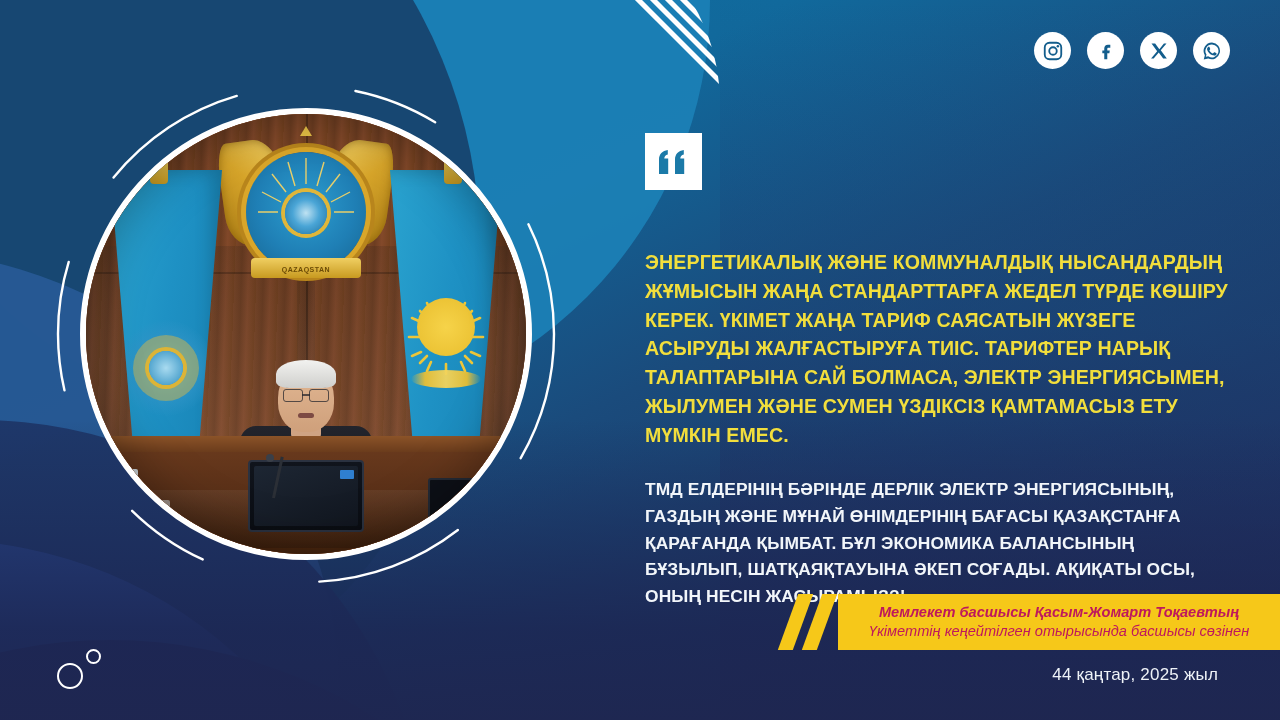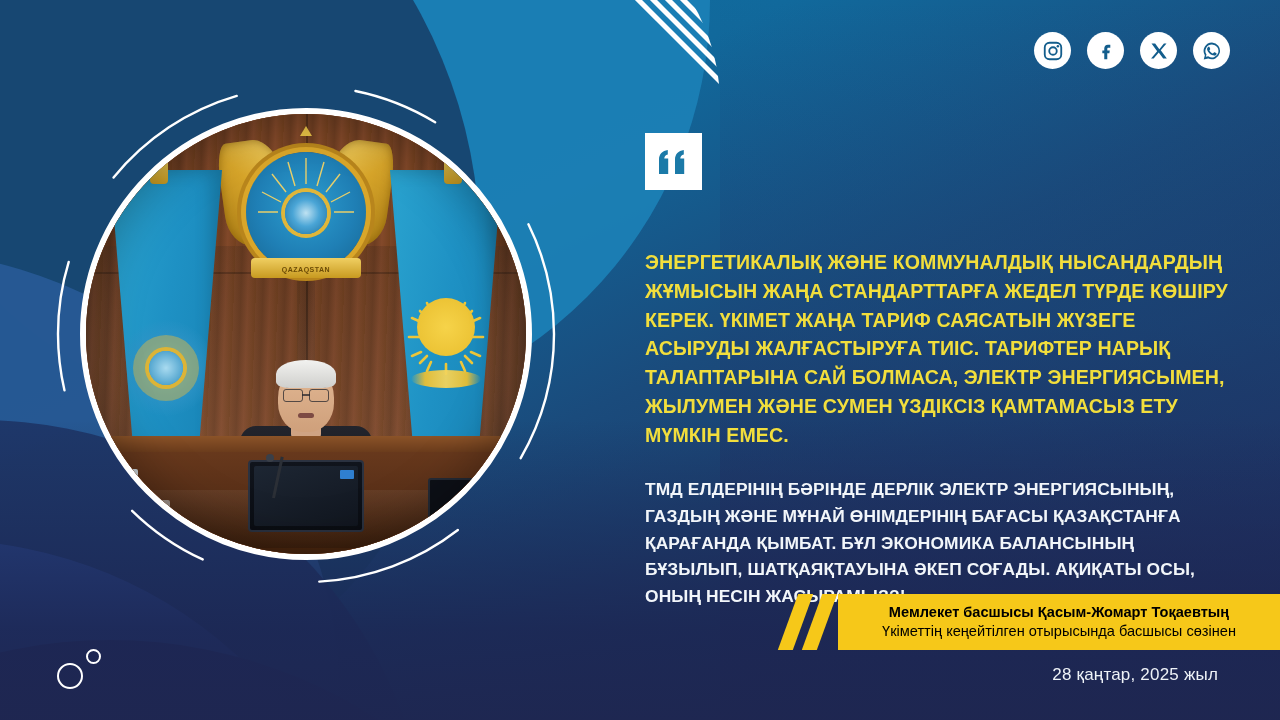--- a/index.html
+++ b/index.html
@@ -329,21 +329,22 @@
     position:absolute;top:0;width:15px;height:56px;background:#f6c819;
     transform:skewX(-20deg);
   }
   .slash-group i:nth-child(1){left:0;}
   .slash-group i:nth-child(2){left:24px;}
 
   .attrib{
     position:absolute;left:838px;top:594px;width:442px;height:56px;
     background:#f6c819;
     display:flex;flex-direction:column;align-items:center;justify-content:center;
-    color:#000000;
+    color:#be185d;
+    font-style:italic;
   }
   .attrib-line1{font-size:14.6px;font-weight:bold;line-height:1.25;}
   .attrib-line2{font-size:14.6px;font-weight:normal;line-height:1.3;}
 
   .date{
     position:absolute;right:62px;top:665px;
     color:#eef2f7;font-size:17px;letter-spacing:.2px;
   }
 </style>
 </head>
@@ -534,15 +535,15 @@
   </div>
 
   <div class="slash-group">
     <i></i>
       <i></i>
   </div>
   <div class="attrib">
     <div class="attrib-line1">Мемлекет басшысы Қасым-Жомарт Тоқаевтың</div>
     <div class="attrib-line2">Үкіметтің кеңейтілген отырысында басшысы сөзінен</div>
   </div>
-  <div class="date">28 қаңтар, 2025 жыл</div>
+  <div class="date">44 қаңтар, 2025 жыл</div>
 
 </div>
 
 </body></html>

